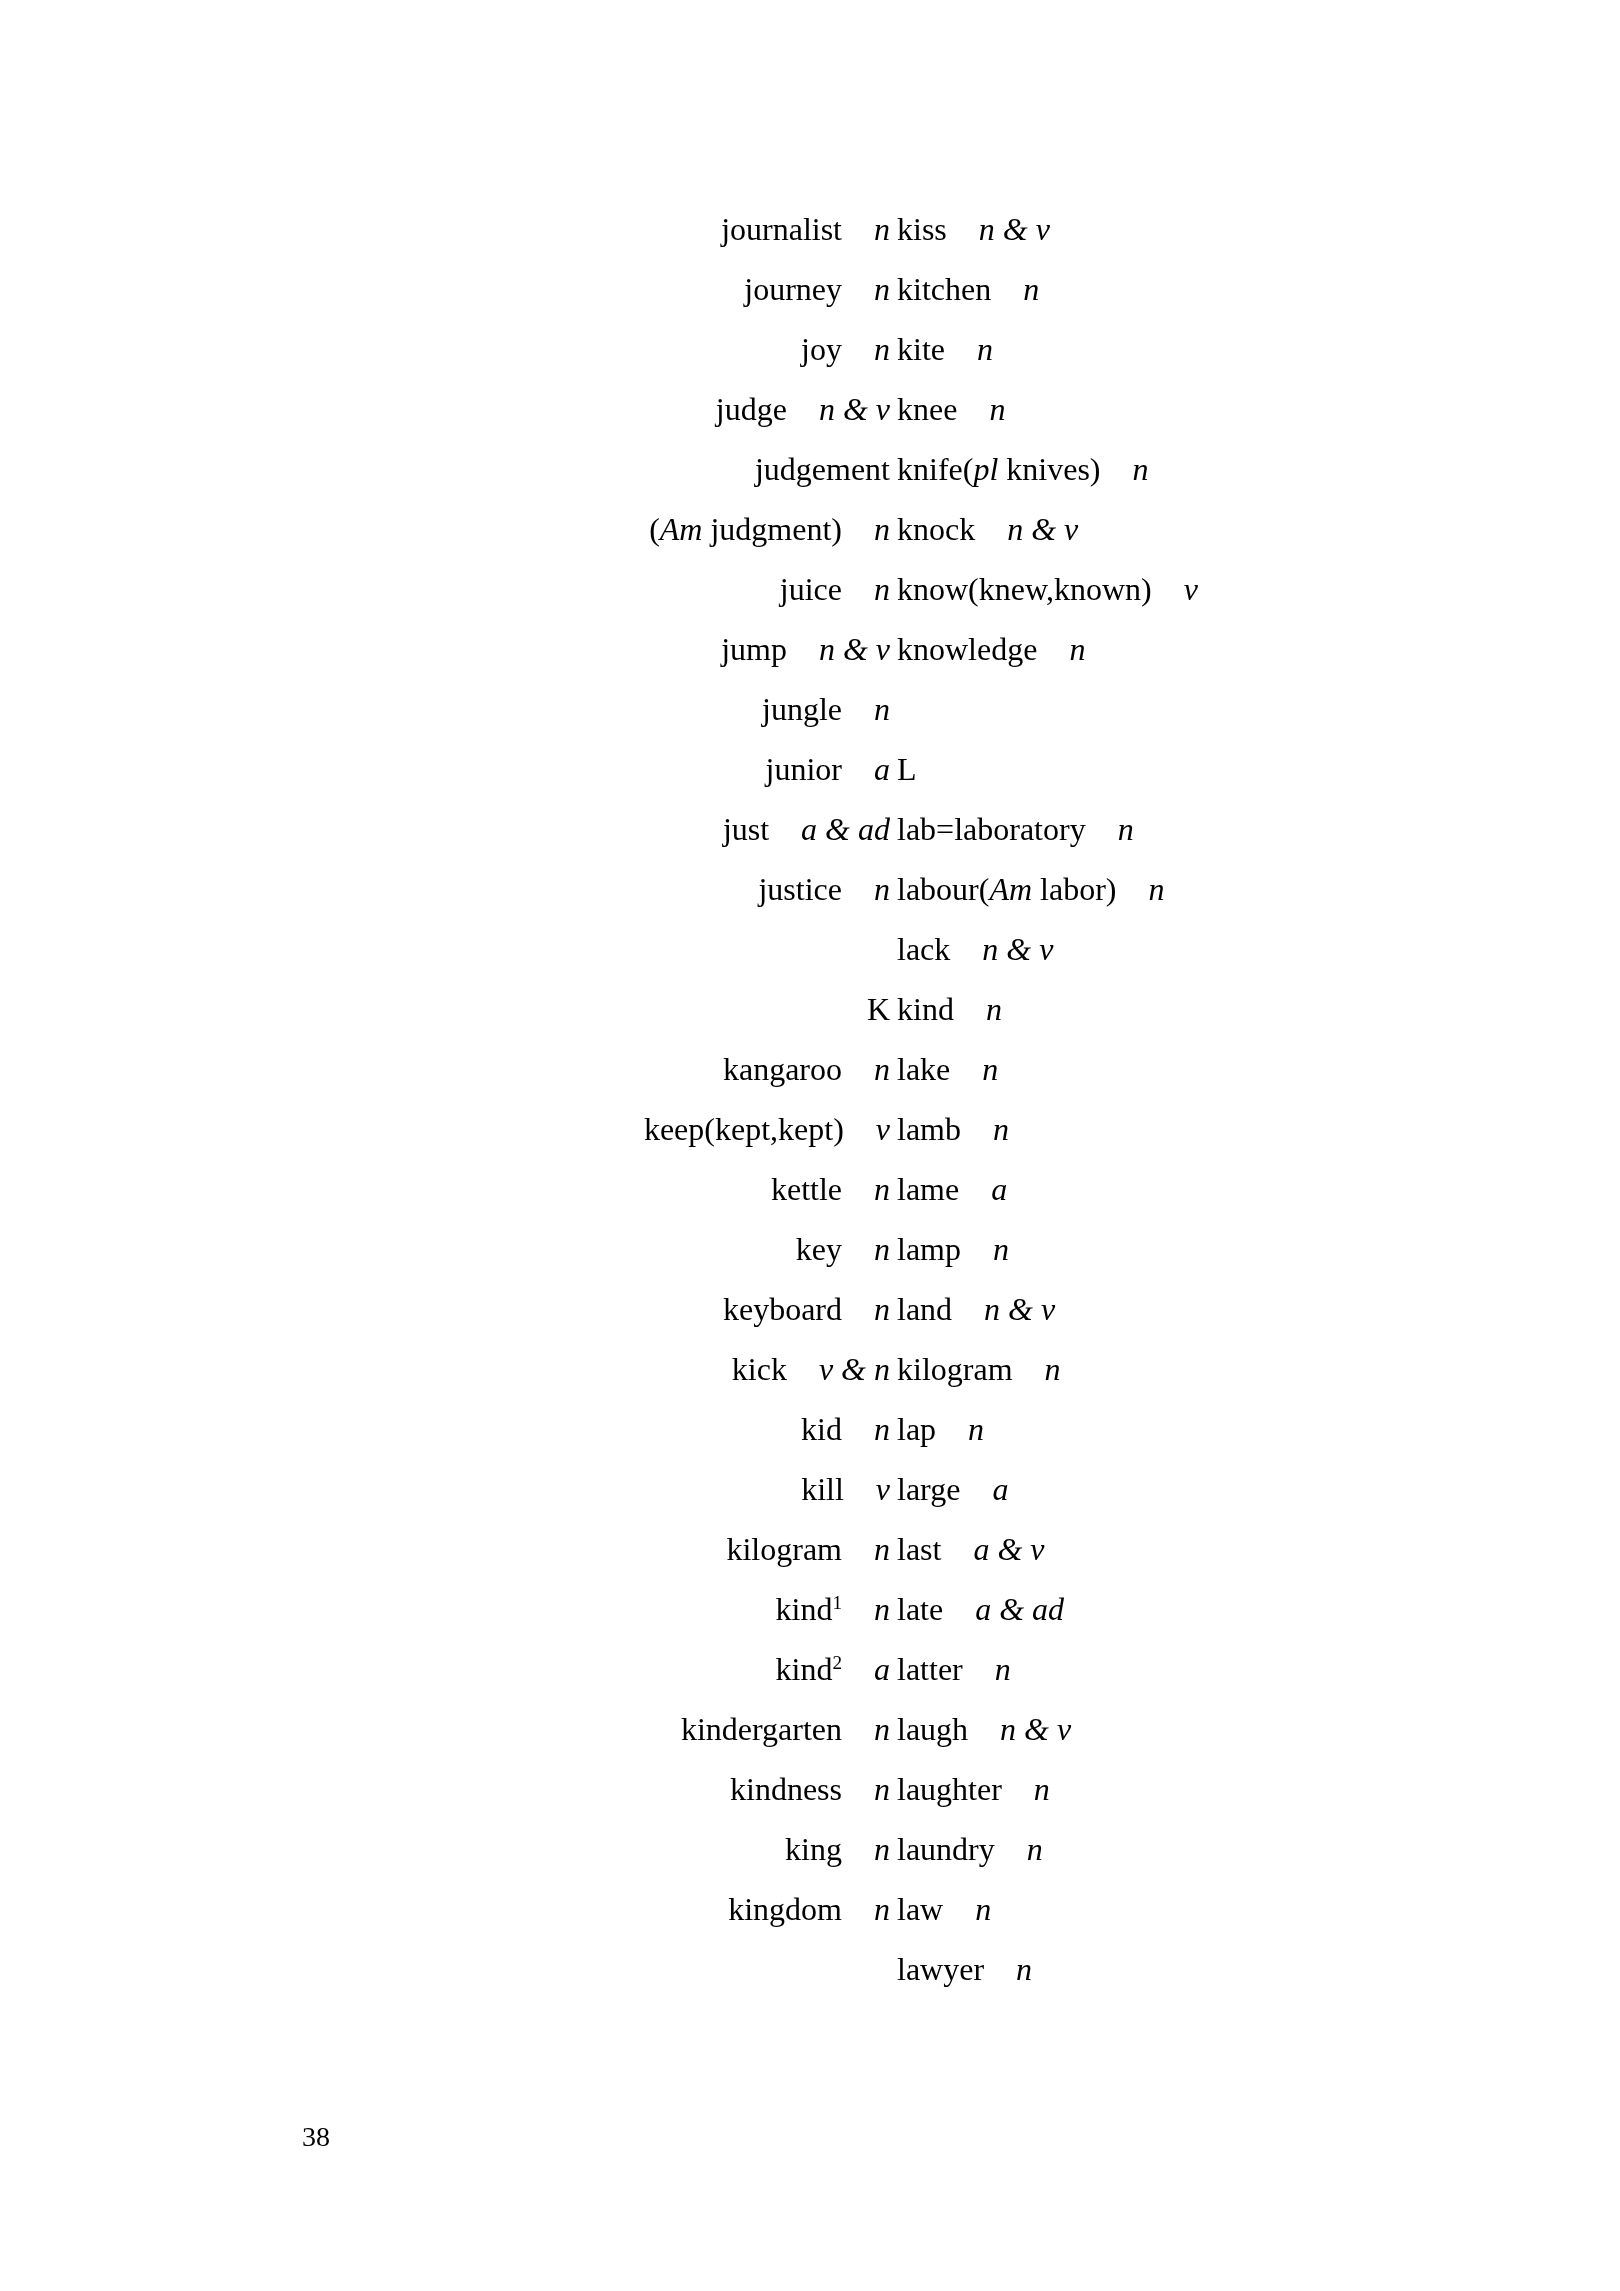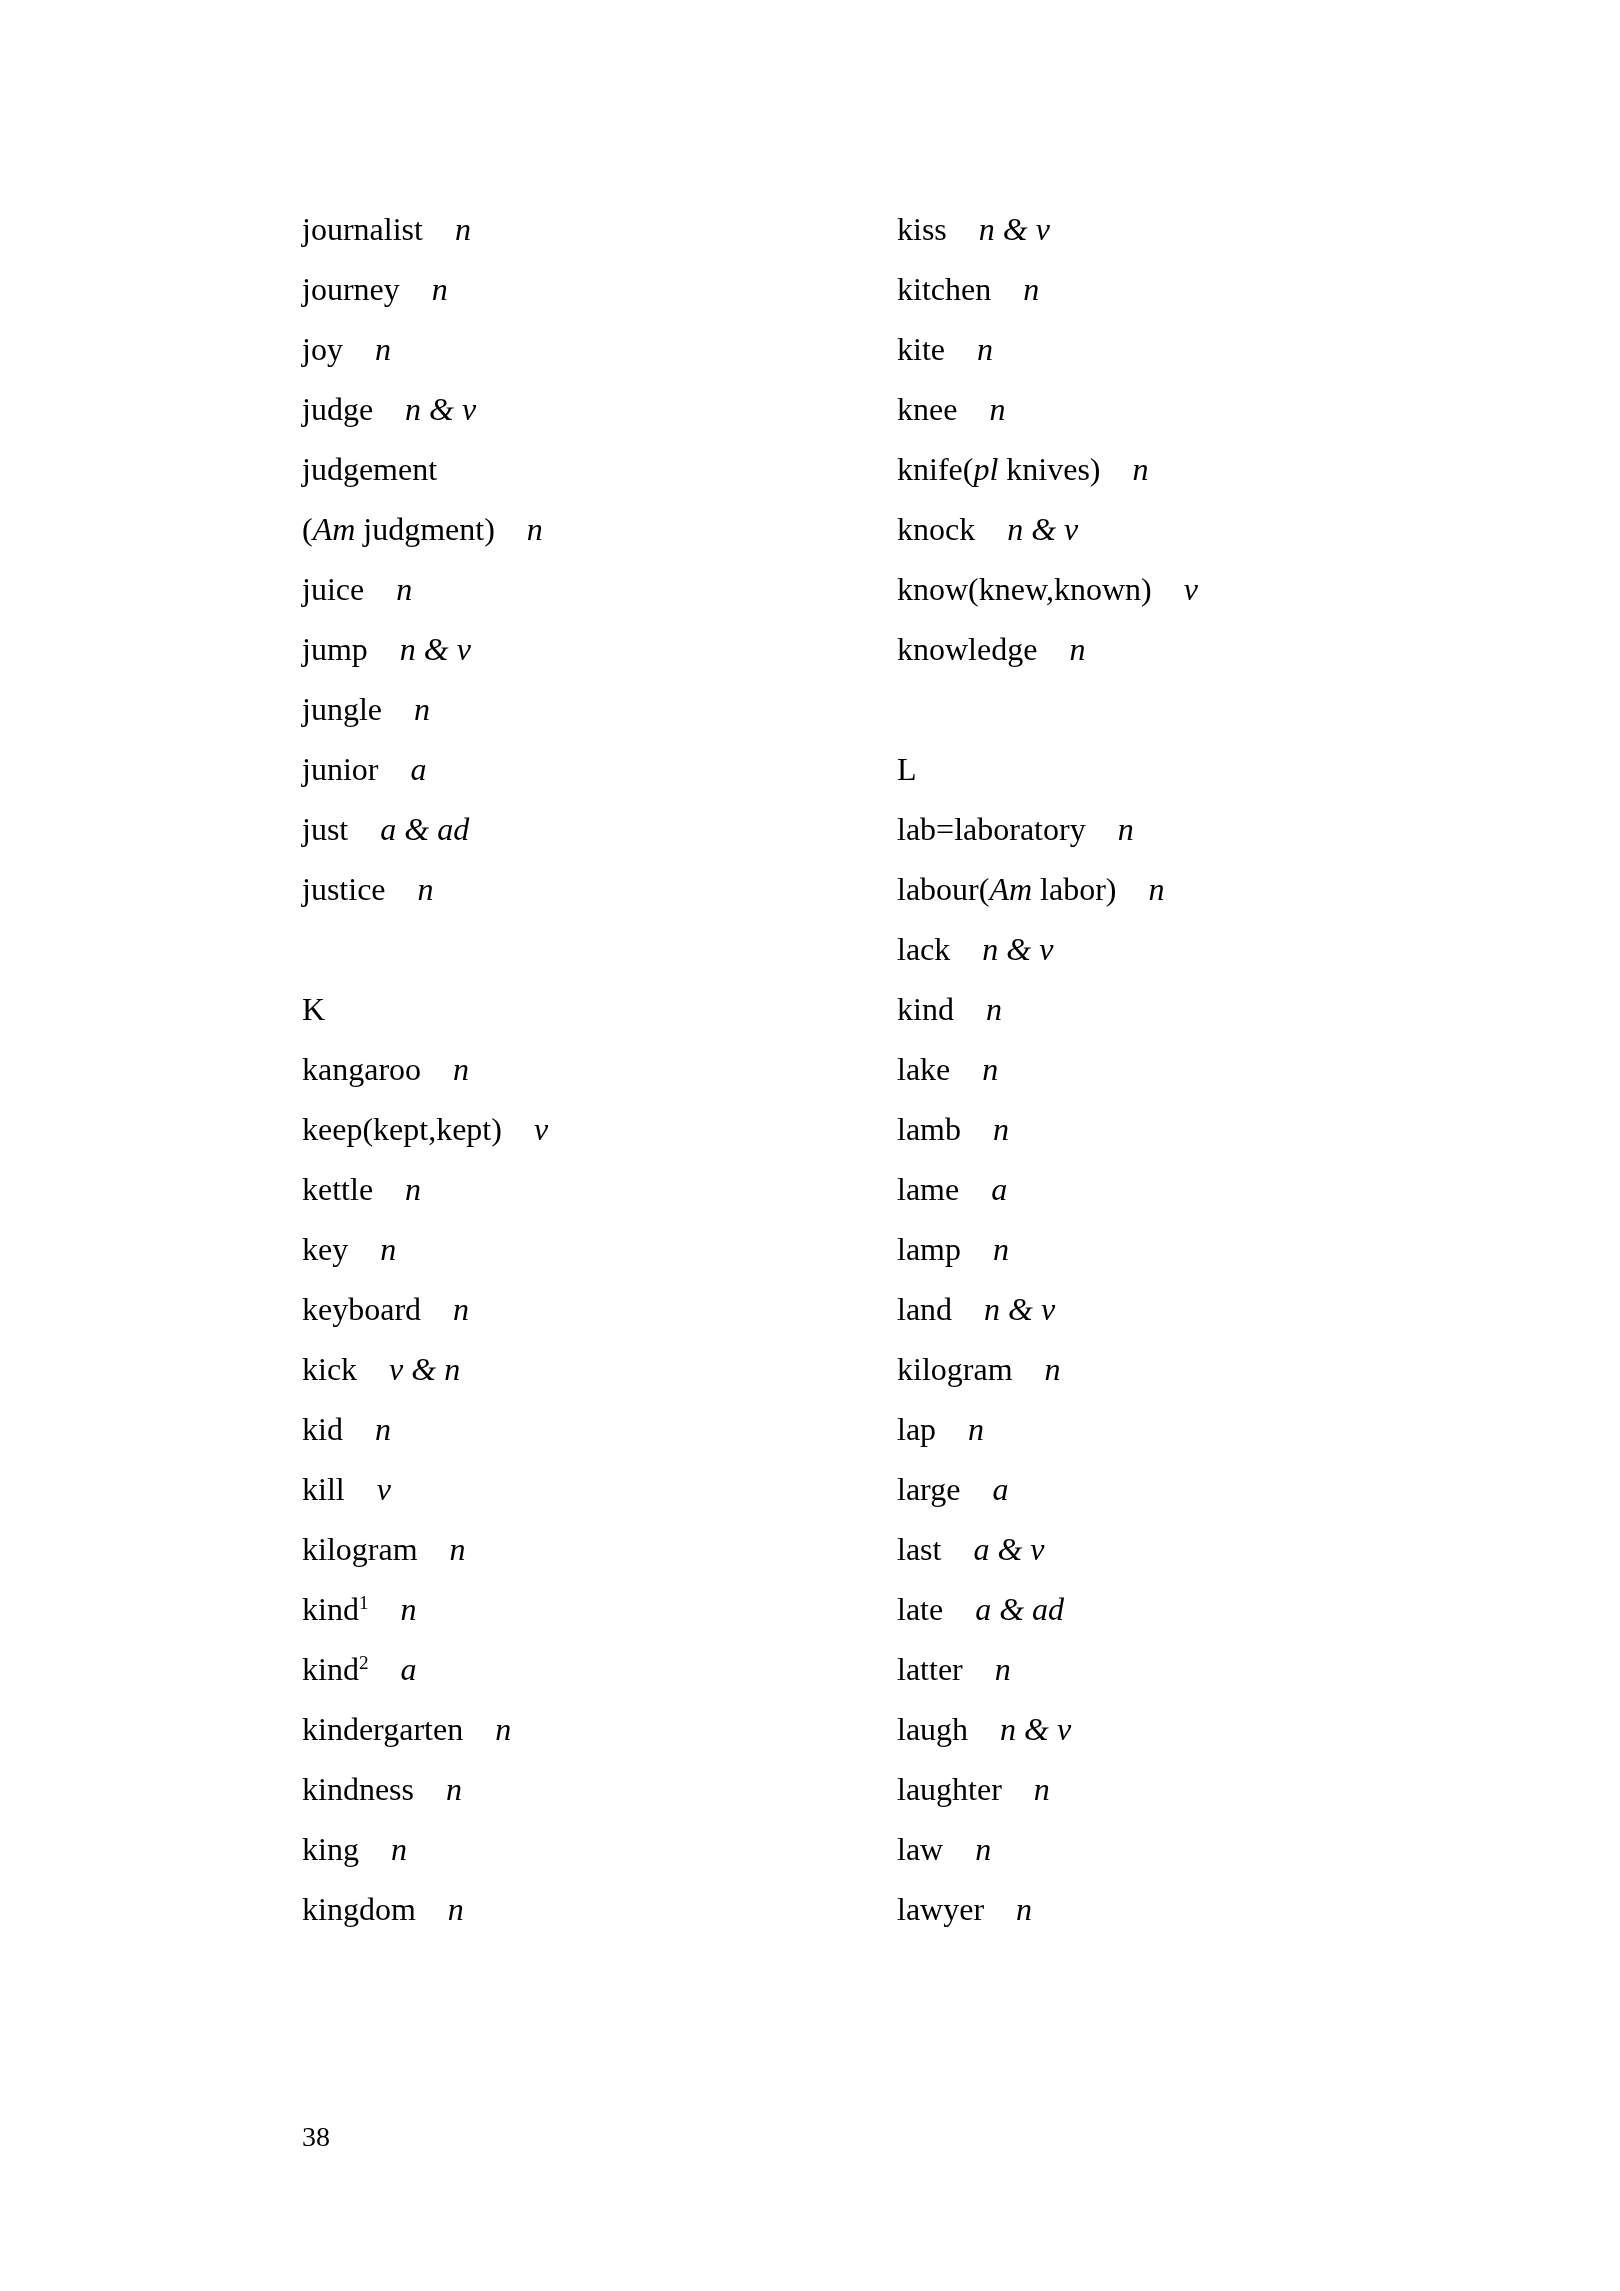--- a/index.html
+++ b/index.html
@@ -7,21 +7,21 @@
     width:1620px; height:2292px;
     background:#ffffff; color:#000000;
     position:relative; overflow:hidden;
     font-family:"Liberation Serif","DejaVu Serif",serif;
   }
   .page { position:absolute; inset:0; }
   .column {
     position:absolute; top:199px;
     font-size:32px; white-space:nowrap;
   }
-  #col-left  { left:302px; width:588px; }
+  #col-left  { left:302px; width:588px;text-align:right; }
   #col-right { left:897px; width:706px; }
   .line { height:60px; line-height:60px; }
   .seg-n  { font-style:normal; }
   .seg-i  { font-style:italic; }
   .seg-sup{ font-size:0.6em; position:relative; top:-0.55em; }
   .pos    { font-style:italic; margin-left:32px; }
   .page-number {
     position:absolute; top:2117px; left:302px; width:1078px;
     text-align:left; font-size:28px; line-height:39px;
   }
@@ -82,18 +82,19 @@
       <div class="line entry"><span class="seg-n">lamp</span><span class="pos">n</span></div>
       <div class="line entry"><span class="seg-n">land</span><span class="pos">n &amp; v</span></div>
       <div class="line entry"><span class="seg-n">kilogram</span><span class="pos">n</span></div>
       <div class="line entry"><span class="seg-n">lap</span><span class="pos">n</span></div>
       <div class="line entry"><span class="seg-n">large</span><span class="pos">a</span></div>
       <div class="line entry"><span class="seg-n">last</span><span class="pos">a &amp; v</span></div>
       <div class="line entry"><span class="seg-n">late</span><span class="pos">a &amp; ad</span></div>
       <div class="line entry"><span class="seg-n">latter</span><span class="pos">n</span></div>
       <div class="line entry"><span class="seg-n">laugh</span><span class="pos">n &amp; v</span></div>
       <div class="line entry"><span class="seg-n">laughter</span><span class="pos">n</span></div>
+      <div class="line entry"><span class="seg-n">laundry</span><span class="pos">n</span></div>
       <div class="line entry"><span class="seg-n">law</span><span class="pos">n</span></div>
       <div class="line entry"><span class="seg-n">lawyer</span><span class="pos">n</span></div>
     </div>
   <div class="page-number">38</div>
 </div>
 
 
 </body></html>

